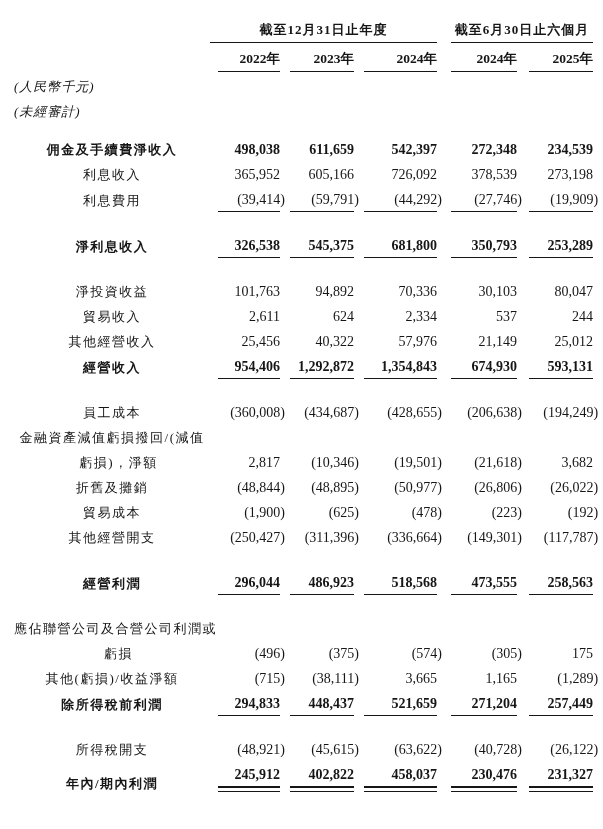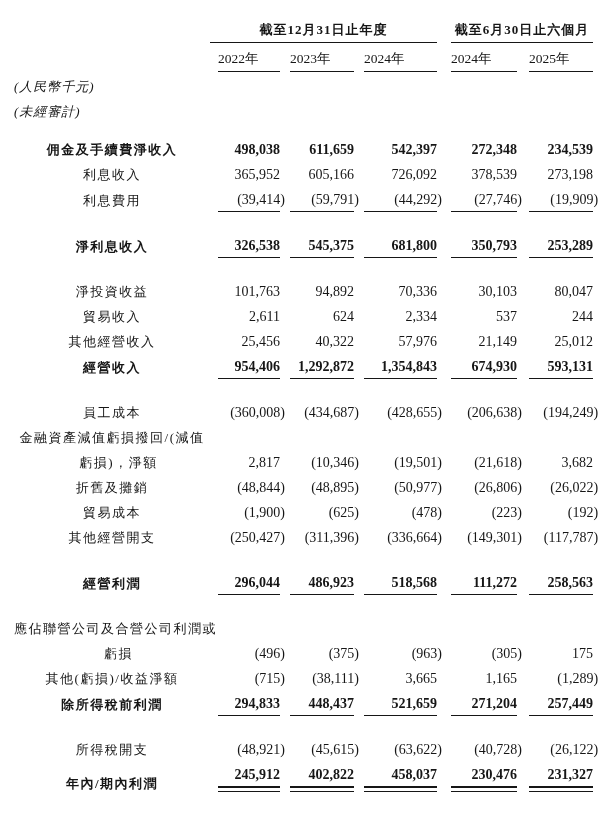--- a/index.html
+++ b/index.html
@@ -10,21 +10,21 @@
   }
   .page{padding:18px 10px 0 14px}
   table{border-collapse:collapse;table-layout:fixed;width:579px;line-height:17px}
   td{vertical-align:bottom;padding:0}
   
   .grp{
     font-size:13px;font-weight:bold;text-align:center;letter-spacing:1px;
     white-space:nowrap;border-bottom:1.5px solid #161616;padding:3px 0 4px;
   }
   .yr{
-    font-size:13.5px;font-weight:normal;text-align:left;white-space:nowrap;
+    font-size:13.5px;font-weight:bold;text-align:right;white-space:nowrap;
     border-bottom:1.5px solid #161616;padding:7px 0 4px;
   }
   .note{
     font-size:13px;font-style:italic;letter-spacing:1px;
     white-space:nowrap;padding:6px 0 2px;
   }
   .pb{padding-bottom:16px}
   
   .lbl{
     font-size:13px;letter-spacing:1.5px;white-space:nowrap;
@@ -287,21 +287,21 @@
         </tr>
         <tr>
           <td class="lbl b">經營利潤</td>
           <td></td>
           <td class="num b u"><span>296,044</span></td>
           <td></td>
           <td class="num b u"><span>486,923</span></td>
           <td></td>
           <td class="num b u"><span>518,568</span></td>
           <td></td>
-          <td class="num b u"><span>111,272</span></td>
+          <td class="num b u"><span>473,555</span></td>
           <td></td>
           <td class="num b u"><span>258,563</span></td>
         </tr>
         <tr class="spacer">
           <td colspan="11"></td>
         </tr>
         <tr>
           <td class="lbl">應佔聯營公司及合營公司利潤或</td>
           <td></td>
           <td class="num"></td>
@@ -314,21 +314,21 @@
           <td></td>
           <td class="num"></td>
         </tr>
         <tr>
           <td class="lbl ind">虧損</td>
           <td></td>
           <td class="num"><span class="pn">(496)</span></td>
           <td></td>
           <td class="num"><span class="pn">(375)</span></td>
           <td></td>
-          <td class="num"><span class="pn">(963)</span></td>
+          <td class="num"><span class="pn">(574)</span></td>
           <td></td>
           <td class="num"><span class="pn">(305)</span></td>
           <td></td>
           <td class="num"><span>175</span></td>
         </tr>
         <tr>
           <td class="lbl">其他(虧損)/收益淨額</td>
           <td></td>
           <td class="num"><span class="pn">(715)</span></td>
           <td></td>

